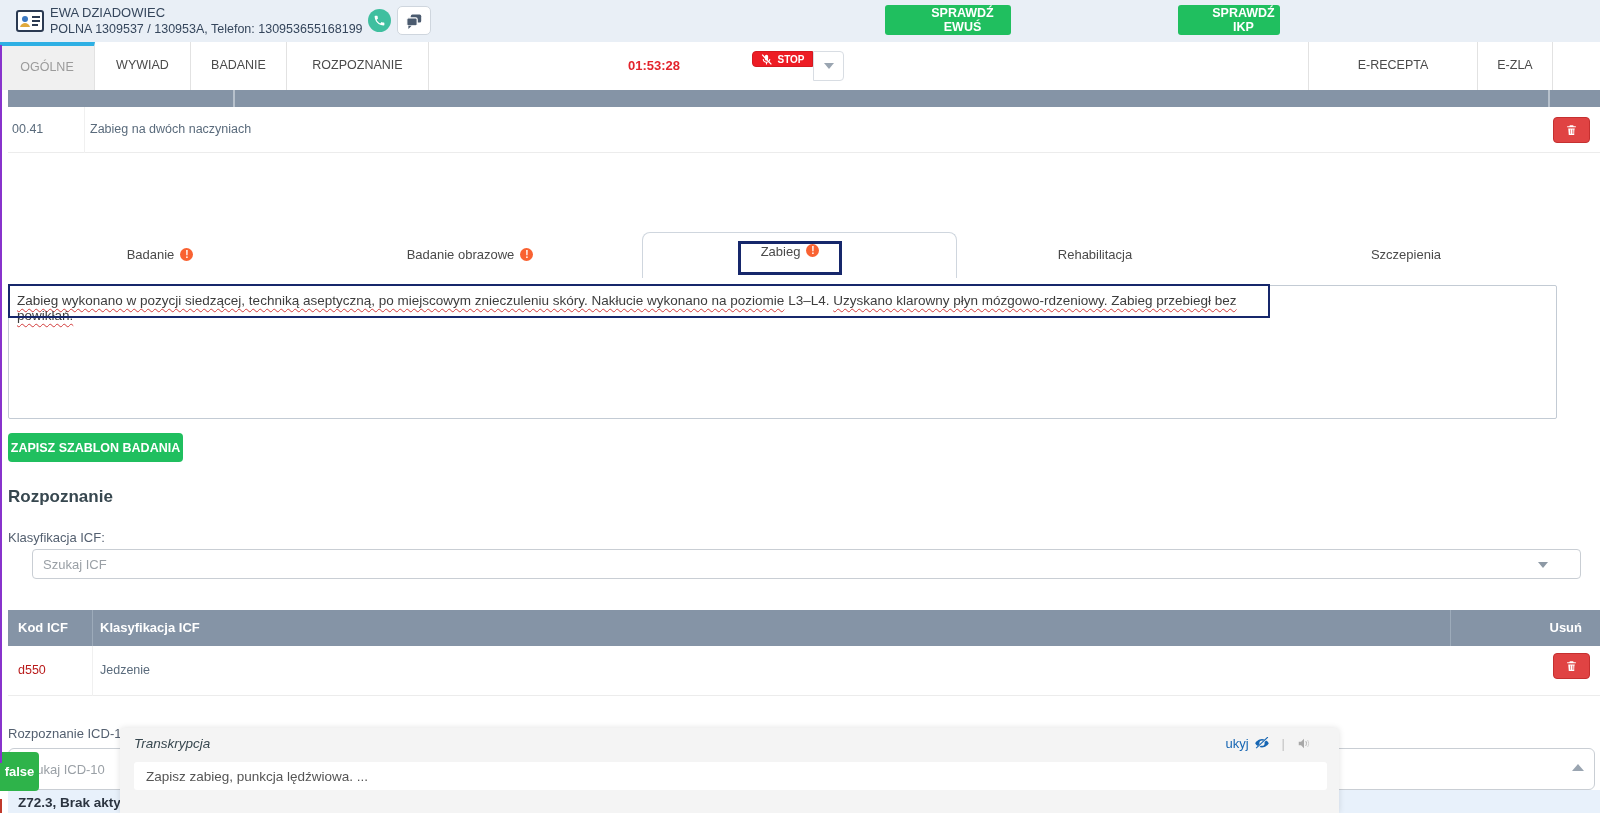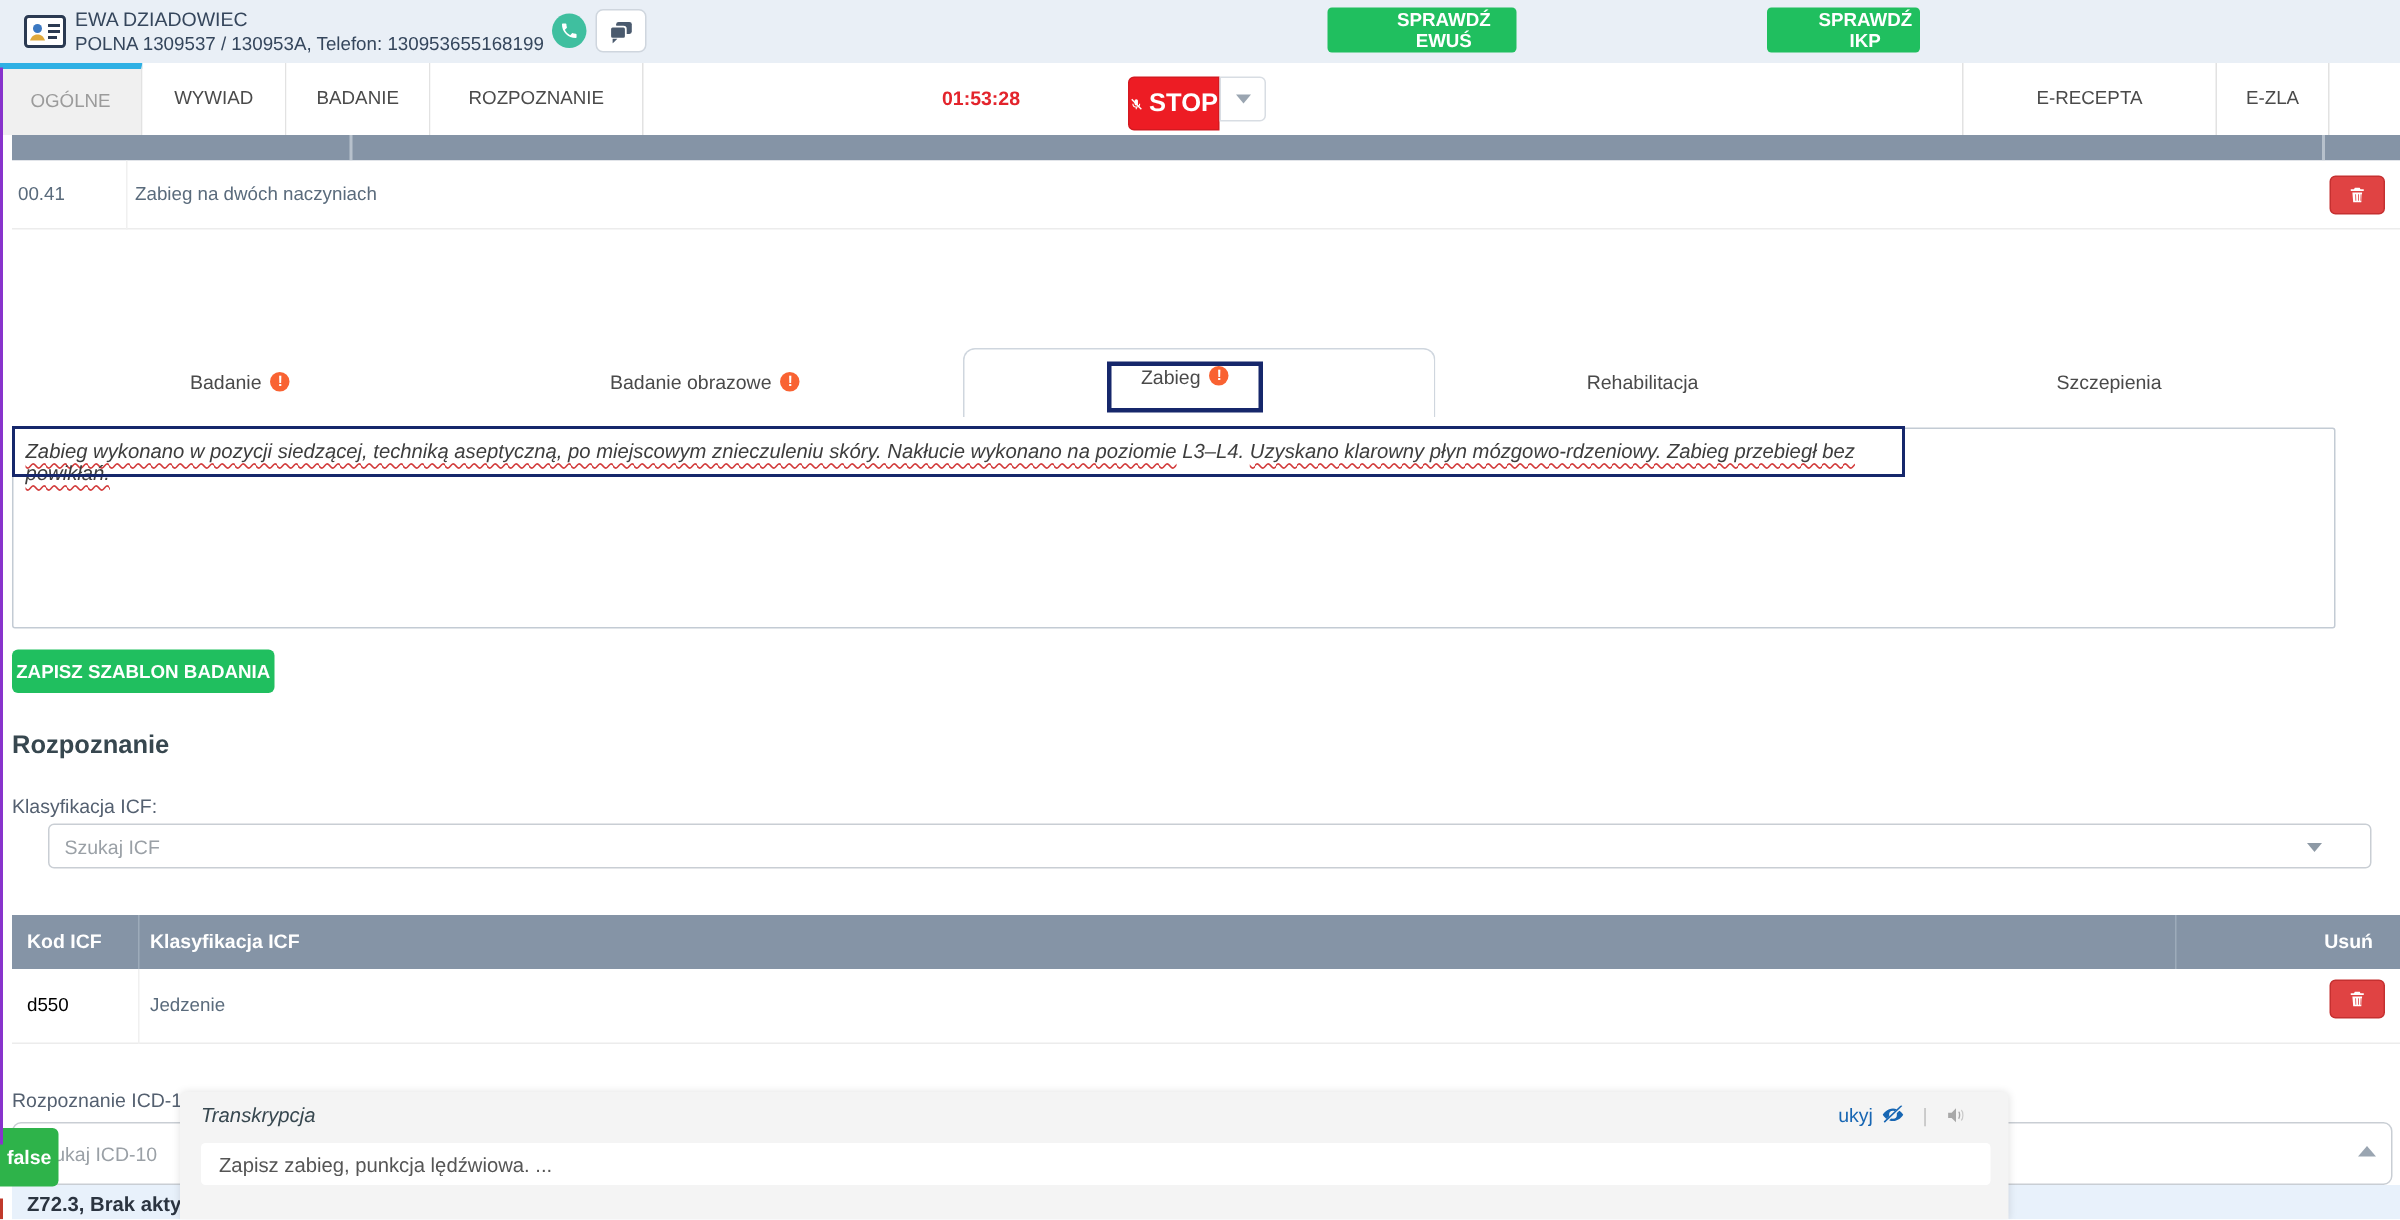--- a/index.html
+++ b/index.html
@@ -21,22 +21,22 @@
   #btn-ewus { left:885px; width:126px; }
   #btn-ikp { left:1178px; width:102px; }
 
   
   .navbar { position:absolute; left:0; top:42px; width:1600px; height:48px; background:#fff; }
   .ntab { position:absolute; top:0; height:48px; line-height:46px; text-align:center; font-size:12.5px;
     color:#4a4a4a; border-right:1px solid #e2e2e2; background:#fff; cursor:pointer; }
   .ntab.active { background:#f0f0f0; border-top:4px solid #2eb0e4; line-height:42px; color:#9b9b9b; }
   .timer { position:absolute; left:614px; top:0; width:80px; height:48px; line-height:48px;
     text-align:center; color:#e3242c; font-weight:bold; font-size:13px; }
-  .stop-btn { position:absolute; left:752px; top:9px; width:61px; height:36px; background:#ed1c24;
-    border:1px solid #d41920; border-radius:4px 0 0 4px; color:#fff; font-weight:bold; font-size:17px;
+  .stop-btn { position:absolute; left:752px; top:9px; width:61px; height:16px; background:#ed1c24;
+    border:1px solid #d41920; border-radius:4px 0 0 4px; color:#fff; font-weight:bold; font-size:10px;
     display:flex; align-items:center; justify-content:center; gap:4px; cursor:pointer; }
   .stop-caret { position:absolute; left:813px; top:9px; width:31px; height:30px; background:#fff;
     border:1px solid #d8dde3; border-radius:0 4px 4px 0; display:flex; align-items:center; justify-content:center; cursor:pointer; }
   .caret-down { width:0; height:0; border-left:5px solid transparent; border-right:5px solid transparent;
     border-top:6px solid #9aa5b1; }
 
   
   .strip-purple { position:absolute; left:0; top:45px; width:2px; height:718px; background:#8833cc; z-index:9; }
   .strip-red { position:absolute; left:0; top:799px; width:2px; height:14px; background:#c0392b; z-index:9; }
 
@@ -57,21 +57,21 @@
     justify-content:center; font-size:13px; color:#4a4a4a; cursor:pointer; gap:6px; }
   .alert-badge { display:inline-block; width:13px; height:13px; border-radius:50%; background:#f96232;
     color:#fff; font-size:10px; font-weight:bold; text-align:center; line-height:13px; }
   .extab-card { position:absolute; left:642px; top:232px; width:315px; height:46px; background:#fff;
     border:1px solid #cfd6de; border-bottom:none; border-radius:8px 8px 0 0; cursor:pointer; }
   .extab-focus { position:absolute; left:95px; top:8px; width:104px; height:34px; border:3px solid #16276b;
     display:flex; align-items:flex-start; justify-content:center; gap:6px; font-size:13px; color:#4a4a4a; }
 
   
   .note-box { position:absolute; left:8px; top:285px; width:1549px; height:134px; background:#fff;
-    border:1px solid #c3cbd4; border-radius:2px;font-style:italic; }
+    border:1px solid #c3cbd4; border-radius:2px; }
   .note-text { position:absolute; left:8px; top:7px; width:1240px; font-size:13.5px; color:#3d3d3d; }
   .sq { text-decoration:underline; text-decoration-style:wavy; text-decoration-color:#d23b3b;
     text-decoration-thickness:1px; text-underline-offset:3px; }
   .note-focus { position:absolute; left:8px; top:284px; width:1262px; height:34px;
     border:2px solid #16276b; z-index:3; pointer-events:none; }
 
   
   .save-btn { position:absolute; left:8px; top:433px; width:175px; height:29px; background:#20bf5f;
     color:#fff; border:none; border-radius:4px; font-family:inherit; font-size:12.5px; font-weight:bold; cursor:pointer; }
 
@@ -86,21 +86,21 @@
 
   .icf-head { position:absolute; left:8px; top:610px; width:1592px; height:36px; background:#8594a6;
     color:#fff; font-size:13px; font-weight:bold; }
   .icf-head .h1 { position:absolute; left:10px; top:10px; }
   .icf-head .h2 { position:absolute; left:92px; top:10px; }
   .icf-head .h3 { position:absolute; right:18px; top:10px; }
   .icf-head .hdiv1 { position:absolute; left:84px; top:0; width:1px; height:36px; background:#9dabba; }
   .icf-head .hdiv2 { position:absolute; left:1442px; top:0; width:1px; height:36px; background:#9dabba; }
   .icf-row { position:absolute; left:8px; top:646px; width:1592px; height:50px; background:#fff;
     border-bottom:1px solid #ececec; }
-  .icf-row .c1 { position:absolute; left:10px; top:17px; font-size:12.5px; color:#000000; }
+  .icf-row .c1 { position:absolute; left:10px; top:17px; font-size:12.5px; color:#b91c1c; }
   .icf-row .c2 { position:absolute; left:92px; top:17px; font-size:12.5px; color:#5a6b7c; }
   .icf-row .rdiv { position:absolute; left:84px; top:0; width:1px; height:50px; background:#f0f0f0; }
 
   .icd-input { position:absolute; left:8px; top:748px; width:1587px; height:42px; border:1px solid #c9ced4;
     border-radius:6px; background:#fff; font-family:inherit; font-size:13px; padding:0 30px 0 12px; z-index:1; }
   .icd-input::placeholder { color:#9aa0a6; }
   .list-up-arrow { position:absolute; left:1572px; top:764px; width:0; height:0; z-index:2;
     border-left:6px solid transparent; border-right:6px solid transparent; border-bottom:7px solid #9aa5b1; pointer-events:none; }
   .icd-option { position:absolute; left:8px; top:790px; width:1592px; height:23px; background:#e8f1fb; z-index:0; }
   .icd-option-text { position:absolute; left:10px; top:5px; font-size:13.5px; font-weight:bold; color:#2b3440; }

